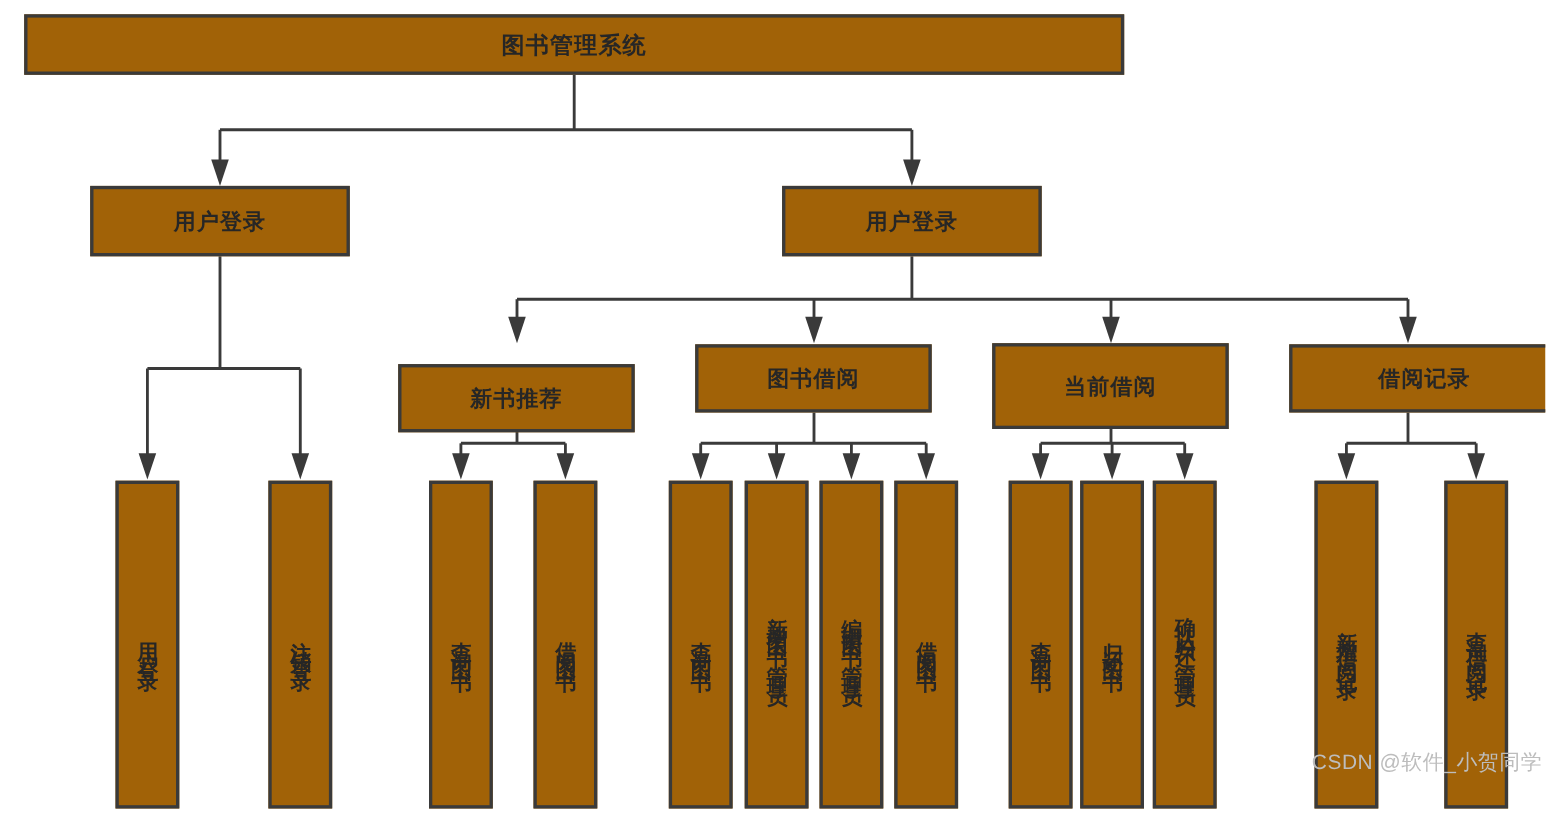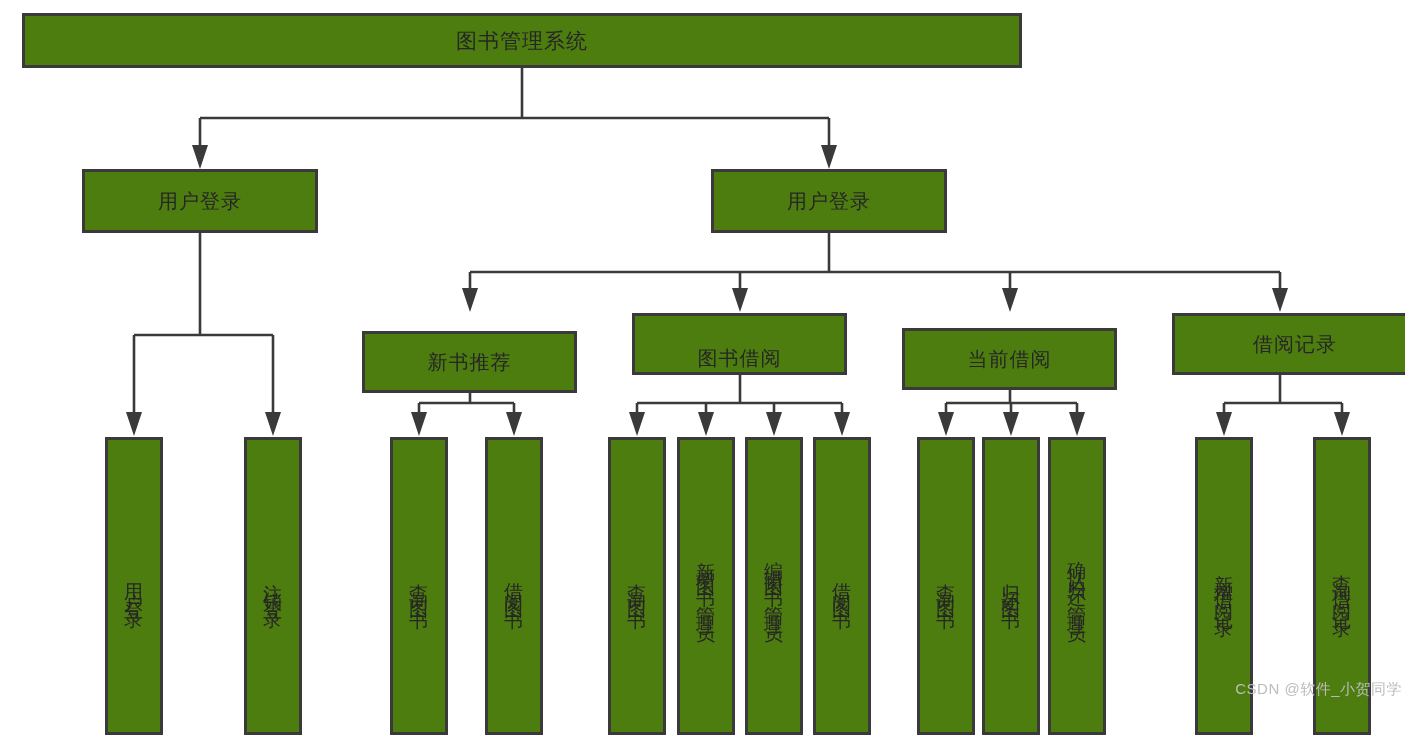--- a/index.html
+++ b/index.html
@@ -19,39 +19,40 @@
   .connectors{
     position:absolute;left:0;top:0;width:1405px;height:747px;
     pointer-events:none;
   }
   .connectors path.l{stroke:var(--line);stroke-width:2.6;fill:none;}
   .connectors path.arrow{fill:var(--line);stroke:none;}
   .node{
     position:absolute;
     box-sizing:border-box;
     border:3px solid var(--line);
-    background:#4d7c0f;
+    background:#a16207;
     display:flex;align-items:center;justify-content:center;
     color:var(--text);
     z-index:2;
+    font-weight:bold;
   }
   .node .lbl{white-space:nowrap;}
   .root-node{font-size:21px;letter-spacing:1px;}
   .h-node{font-size:20px;letter-spacing:1px;}
   .leaf{font-size:19px;}
   .leaf .lbl{
     writing-mode:vertical-rl;
     letter-spacing:9px;
     line-height:1;
     white-space:normal;
   }
   .watermark{
     position:absolute;
     top:680px;right:3px;
-    font-size:15px;
+    font-size:19px;
     color:var(--watermark);
     letter-spacing:0.5px;
     z-index:5;
     white-space:nowrap;
   }
 </style>
 </head>
 <body>
 
 <div class="canvas">
@@ -129,24 +130,24 @@
   <div class="node h-node" style="left:82px;top:169px;width:236px;height:64px;">
     <span class="lbl">用户登录</span>
   </div>
   <div class="node h-node" style="left:711px;top:169px;width:236px;height:64px;">
     <span class="lbl">用户登录</span>
   </div>
 
   <div class="node h-node" style="left:362px;top:331px;width:215px;height:62px;">
     <span class="lbl">新书推荐</span>
   </div>
-  <div class="node h-node" style="left:632px;top:313px;width:215px;height:62px;align-items:flex-end;">
+  <div class="node h-node" style="left:632px;top:313px;width:215px;height:62px;">
     <span class="lbl">图书借阅</span>
   </div>
-  <div class="node h-node" style="left:902px;top:328px;width:215px;height:62px;">
+  <div class="node h-node" style="left:902px;top:312px;width:215px;height:78px;">
     <span class="lbl">当前借阅</span>
   </div>
   <div class="node h-node" style="left:1172px;top:313px;width:246px;height:62px;">
     <span class="lbl">借阅记录</span>
   </div>
 
   <div class="node leaf" style="left:105px;top:437px;width:58px;height:298px;">
     <span class="lbl">用户登录</span>
   </div>
   <div class="node leaf" style="left:244px;top:437px;width:58px;height:298px;">

